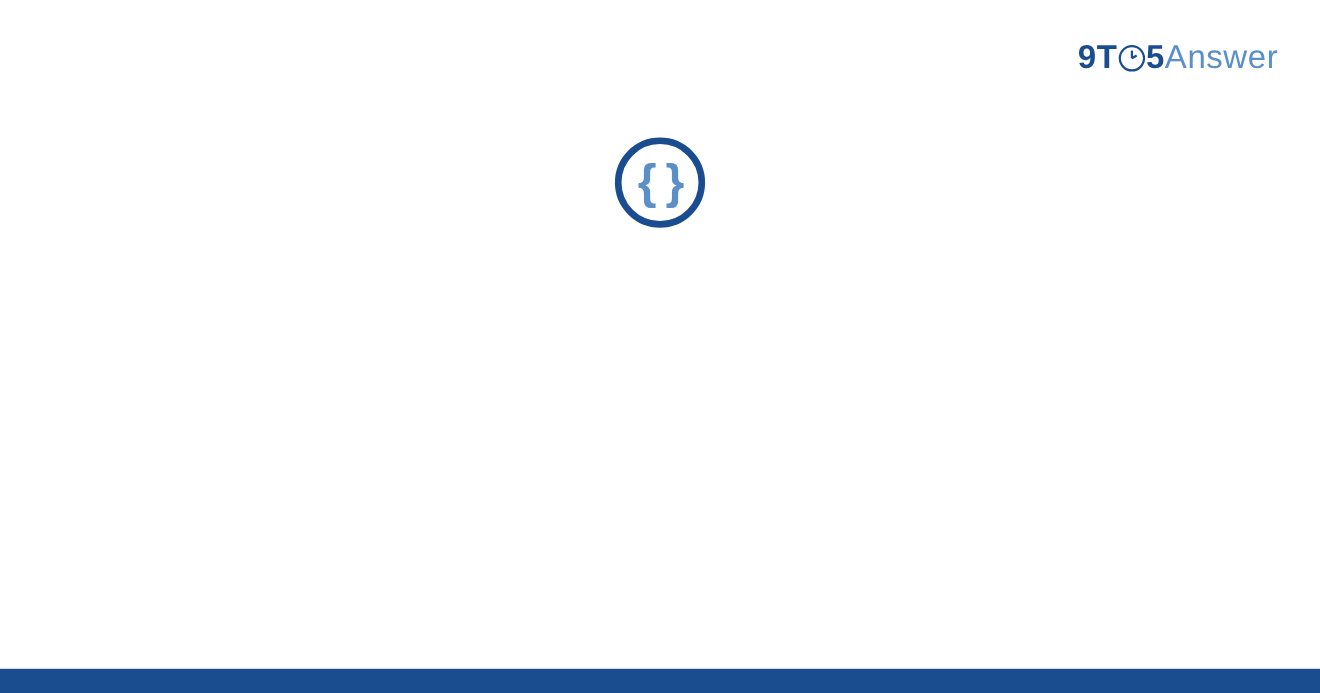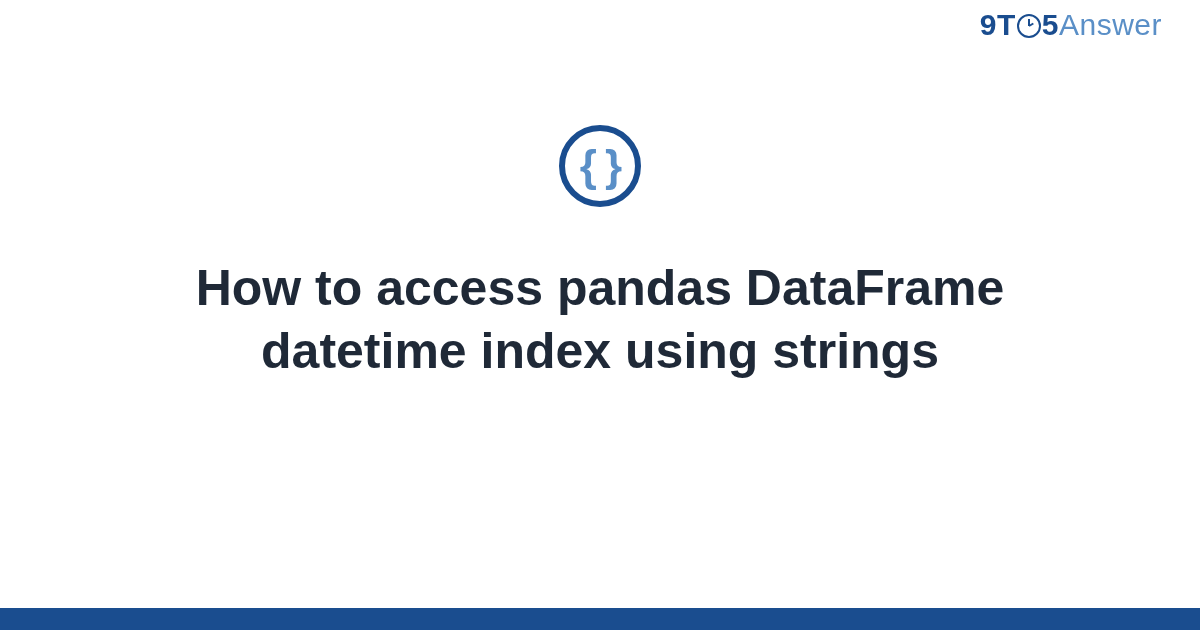--- a/index.html
+++ b/index.html
@@ -12,21 +12,21 @@
       width: 1200px;
       height: 630px;
       background: #ffffff;
       font-family: -apple-system, BlinkMacSystemFont, "Segoe UI", Helvetica, Arial, sans-serif;
       position: relative;
       overflow: hidden;
     }
     
     .logo {
       position: absolute;
-      top: 8px;
+      top: 36px;
       right: 38px;
       font-size: 30px;
       font-weight: 500;
       letter-spacing: 0.5px;
       color: #1a4d8f;
       text-align: right;
     }
     
     .logo .nine-t {
       color: #1a4d8f;
@@ -131,16 +131,15 @@
 <body>
 
 <div class="logo">
   <span class="nine-t">9T</span><span class="clock-o"></span><span class="five">5</span><span class="answer">Answer</span>
 </div>
 
 <div class="center-content">
   <div class="icon-circle">
     <span class="braces">{ }</span>
   </div>
-  <h1 class="title">How to access pandas DataFrame datetime index using strings</h1>
 </div>
 
 <div class="bottom-bar"></div>
 
 </body></html>

